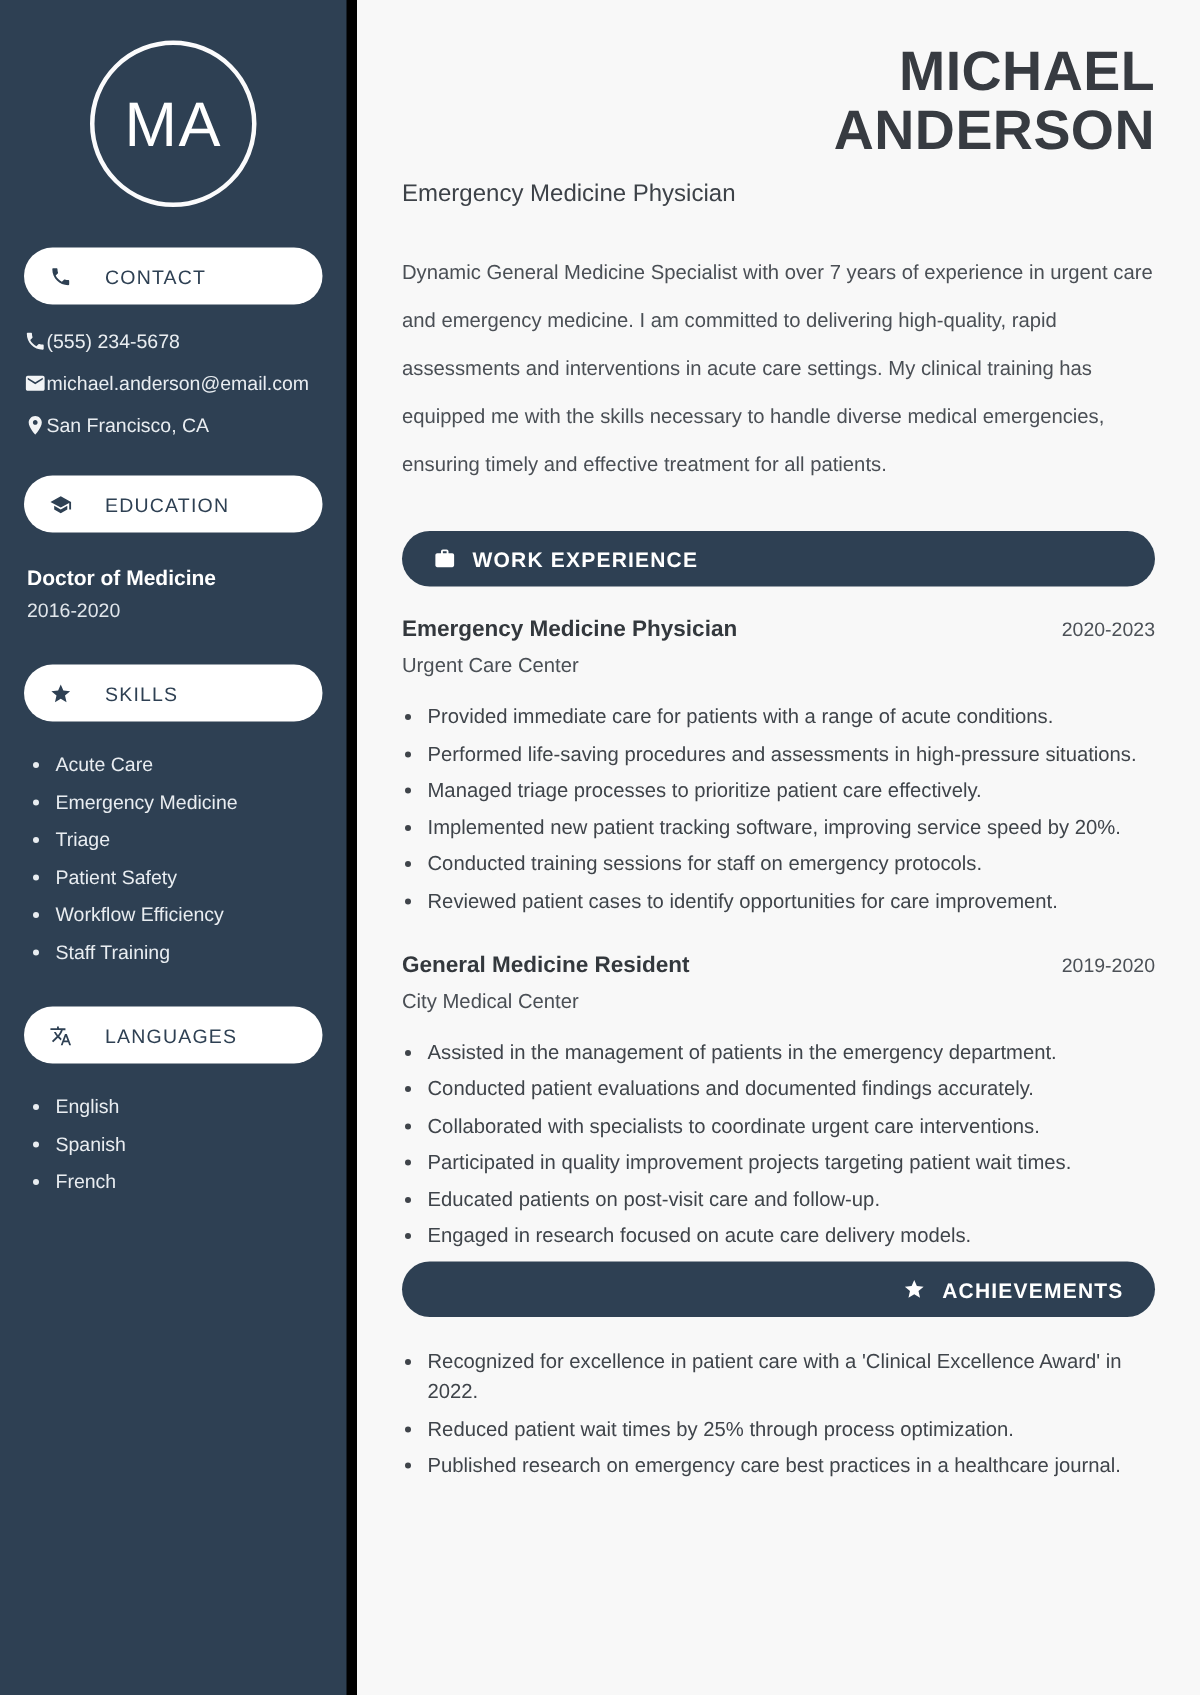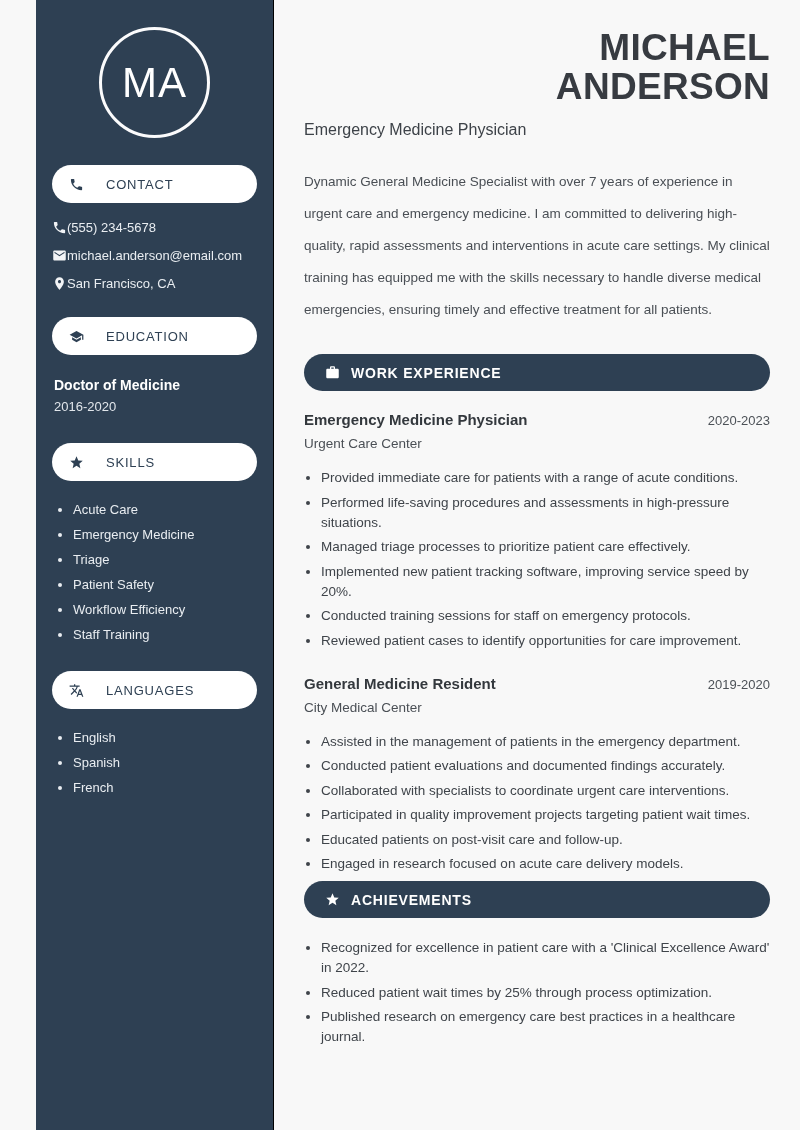--- a/index.html
+++ b/index.html
@@ -16,22 +16,21 @@
     overflow: hidden;
   }
 
   
   .sidebar {
     width: 238px;
     min-width: 238px;
     background: #2e4053;
     color: #e9edf1;
     padding: 27px 16px 0;
-    border-right: 1px solid #000000;
-    margin-left: 36px;
+    border-right: 7px solid #000000;
   }
   .avatar-wrap { display: flex; justify-content: center; }
   .avatar {
     width: 111px; height: 111px;
     border: 3px solid #fbfbfc;
     border-radius: 50%;
     display: flex; align-items: center; justify-content: center;
     font-size: 42px; font-weight: 500; letter-spacing: 1px;
     color: #ffffff;
   }
@@ -99,21 +98,21 @@
     color: #ffffff;
     border-radius: 999px;
     height: 37px;
     display: flex; align-items: center;
     gap: 11px;
     padding: 0 21px;
     font-size: 14px; font-weight: 700; letter-spacing: 0.8px;
   }
   .banner .ic { width: 15px; height: 15px; flex: none; }
   .banner-work { margin-top: 28px; }
-  .banner-achievements { margin-top: 7px; }
+  .banner-achievements { margin-top: 7px; justify-content: flex-end; }
 
   .job { margin-top: 20px; }
   .job + .job { margin-top: 24px; }
   .job-head { display: flex; justify-content: space-between; align-items: baseline; }
   .job-title { font-size: 15px; font-weight: 700; color: #33383d; }
   .job-dates { font-size: 13px; color: #4c5157; }
   .company { margin-top: 8px; font-size: 13.5px; color: #4a4f55; }
 
   ul.bullets {
     list-style: disc;

